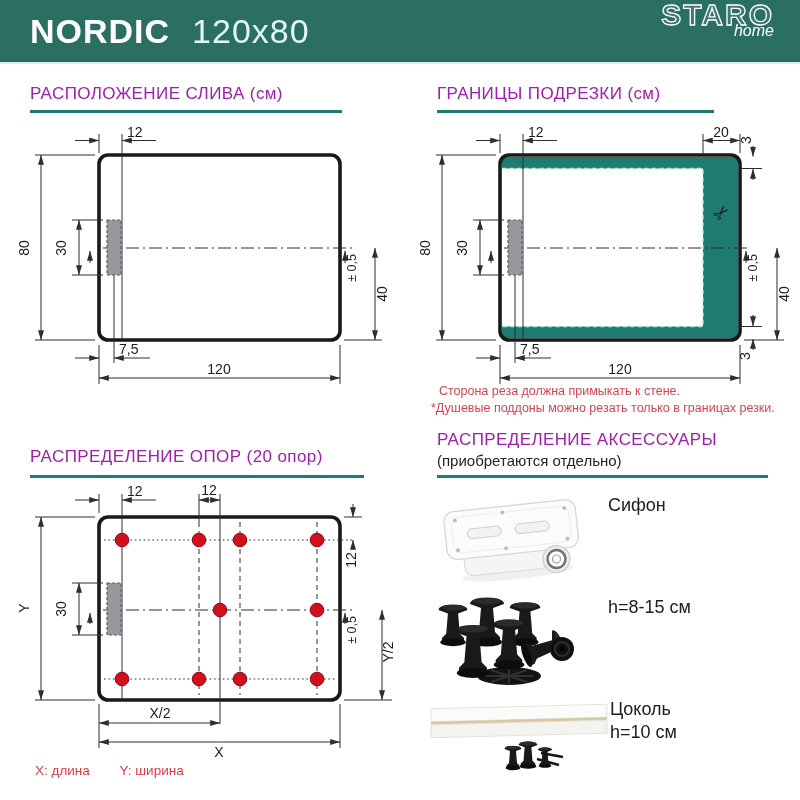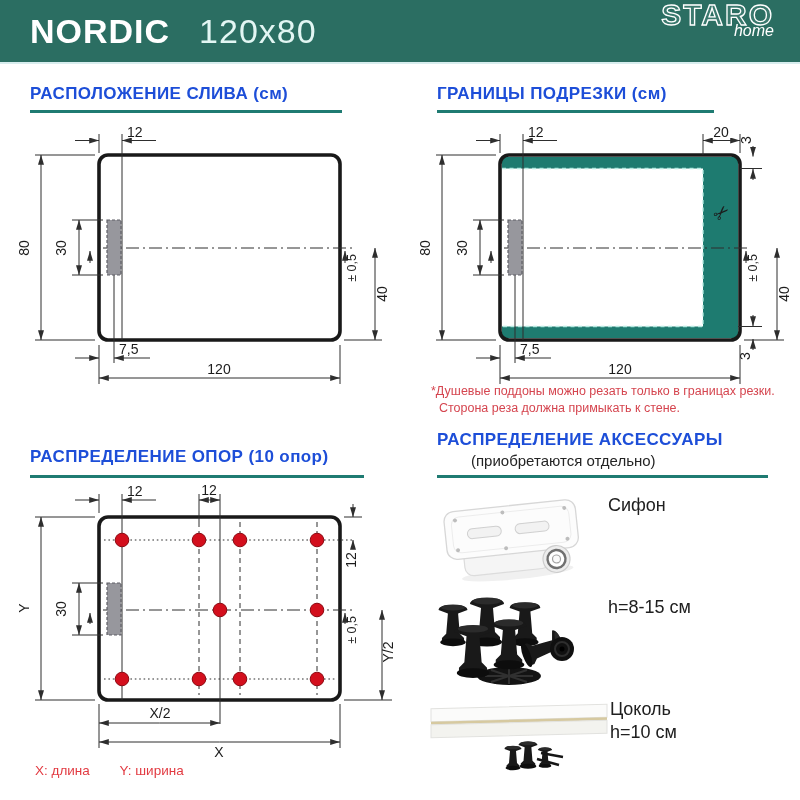--- a/index.html
+++ b/index.html
@@ -3,31 +3,31 @@
 <meta charset="utf-8">
 <style>
   html,body{margin:0;padding:0;background:#fff;}
   .page{position:relative;width:800px;height:800px;background:#fff;overflow:hidden;
         font-family:"Liberation Sans",sans-serif;color:var(--ink,#1c1c1c);}
 
   
   .header{position:absolute;left:0;top:0;width:800px;height:62px;
           background:var(--header-bg,#2B6E62);border-bottom:2px solid #d8edee;
           display:flex;align-items:center;}
-  .product{margin-left:30px;display:flex;align-items:baseline;gap:29px;}
+  .product{margin-left:30px;display:flex;align-items:baseline;gap:22px;}
   .product .name{font-size:34px;font-weight:700;color:#ffffff;letter-spacing:1px;}
   .product .size{font-size:34px;font-weight:400;color:#e2f6f3;letter-spacing:1px;}
   .logo{position:absolute;right:26px;top:0;text-align:right;line-height:1;}
   .logo .brand{font-size:30px;font-weight:700;letter-spacing:2px;color:rgba(255,255,255,0.08);
                -webkit-text-stroke:1.3px #ffffff;}
   .logo .sub{font-size:16px;font-style:italic;color:#ffffff;margin-top:-7px;}
 
   
-  .sec-title{position:absolute;font-size:17px;font-weight:700;color:#1d4ed8;letter-spacing:.4px;white-space:nowrap;}
-  .sec-sub{position:absolute;font-size:15px;font-weight:400;color:#242424;white-space:nowrap;margin-left:34px;}
+  .sec-title{position:absolute;font-size:17px;font-weight:400;color:#a21caf;letter-spacing:.4px;white-space:nowrap;}
+  .sec-sub{position:absolute;font-size:15px;font-weight:400;color:#242424;white-space:nowrap;}
   .rule{position:absolute;height:3px;background:var(--teal,#1F7B72);}
 
   
   svg{position:absolute;overflow:visible;}
   svg text{font-family:"Liberation Sans",sans-serif;fill:#1c1c1c;}
   .dt{font-size:14px;}
   .dts{font-size:12.5px;}
   .ln{stroke:#2e2e2e;stroke-width:1;fill:none;}
   .tray{fill:#ffffff;stroke:#191919;stroke-width:3.6;}
   .trayc{fill:none;stroke:#191919;stroke-width:3.6;}
@@ -59,21 +59,21 @@
       <div class="sub">home</div>
     </div>
   </div>
 
   <div class="sec-title" style="left:30px;top:84px;">РАСПОЛОЖЕНИЕ СЛИВА (см)</div>
   <div class="rule" style="left:30px;top:110px;width:312px;"></div>
 
   <div class="sec-title" style="left:437px;top:84px;text-align:right;">ГРАНИЦЫ ПОДРЕЗКИ (см)</div>
   <div class="rule" style="left:437px;top:110px;width:277px;"></div>
 
-  <div class="sec-title" style="left:30px;top:447px;">РАСПРЕДЕЛЕНИЕ ОПОР (10 опор)</div>
+  <div class="sec-title" style="left:30px;top:447px;">РАСПРЕДЕЛЕНИЕ ОПОР (20 опор)</div>
   <div class="rule" style="left:30px;top:475px;width:334px;"></div>
 
   <div class="sec-title" style="left:437px;top:430px;">РАСПРЕДЕЛЕНИЕ АКСЕССУАРЫ</div>
   <div class="sec-sub" style="left:437px;top:452px;">(приобретаются отдельно)</div>
   <div class="rule" style="left:437px;top:475px;width:331px;"></div>
 
   <svg style="left:0;top:127px;" width="400" height="265" viewBox="0 0 400 265">
     <defs>
       <marker id="aE" viewBox="0 0 10 6" refX="9.8" refY="3" markerWidth="10" markerHeight="6" orient="auto">
         <path d="M0,0 L10,3 L0,6 Z" fill="#2e2e2e"></path>
@@ -163,22 +163,22 @@
     <text class="dts" x="357" y="141" text-anchor="middle" transform="rotate(-90 357 141)">± 0,5</text>
     <text class="dt" x="389" y="167" text-anchor="middle" transform="rotate(-90 389 167)">40</text>
     <text class="dt" x="321" y="9.5" text-anchor="middle">20</text>
     <text class="dt" x="351" y="13" text-anchor="middle" transform="rotate(-90 351 13)">3</text>
     <text class="dt" x="350" y="229" text-anchor="middle" transform="rotate(-90 350 229)">3</text>
     <text class="dt" x="120" y="227">7,5</text>
     <text class="dt" x="220" y="247" text-anchor="middle">120</text>
   </svg>
 
   <div class="note" style="left:431px;top:383px;">
+    <div style="margin-left:8px;">Сторона реза должна примыкать к стене.</div>
     <div>*Душевые поддоны можно резать только в границах резки.</div>
-    <div style="margin-left:8px;">Сторона реза должна примыкать к стене.</div>
   </div>
 
   <svg style="left:0;top:480px;" width="400" height="320" viewBox="0 0 400 320">
     <rect class="tray" x="99" y="37" width="241" height="183" rx="9"></rect>
     <g class="ln">
       <path d="M99 33 V14"></path>
         <path d="M122 14 V220"></path>
       <path d="M199 14 V42"></path>
         <path d="M220 14 V244"></path>
       <path d="M95 37 H35 M95 220 H35"></path>

